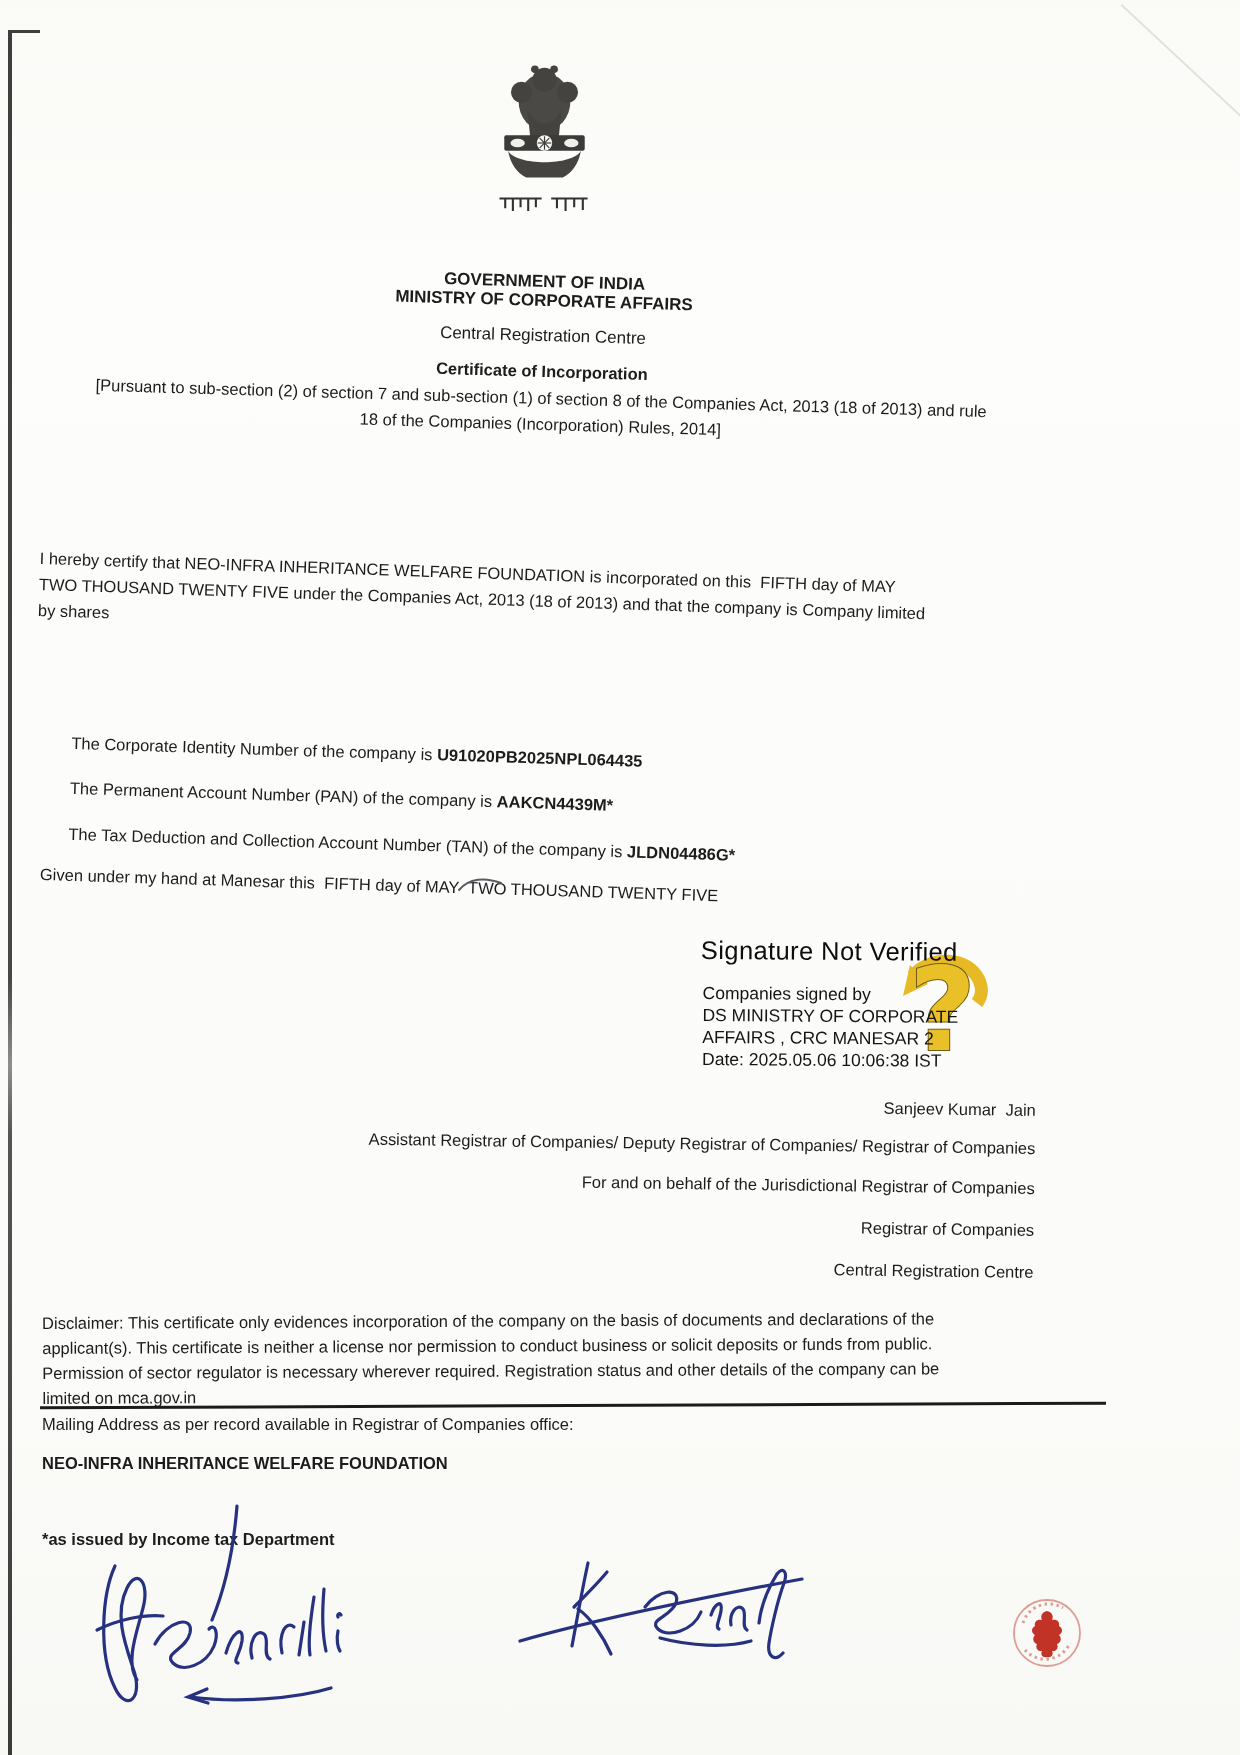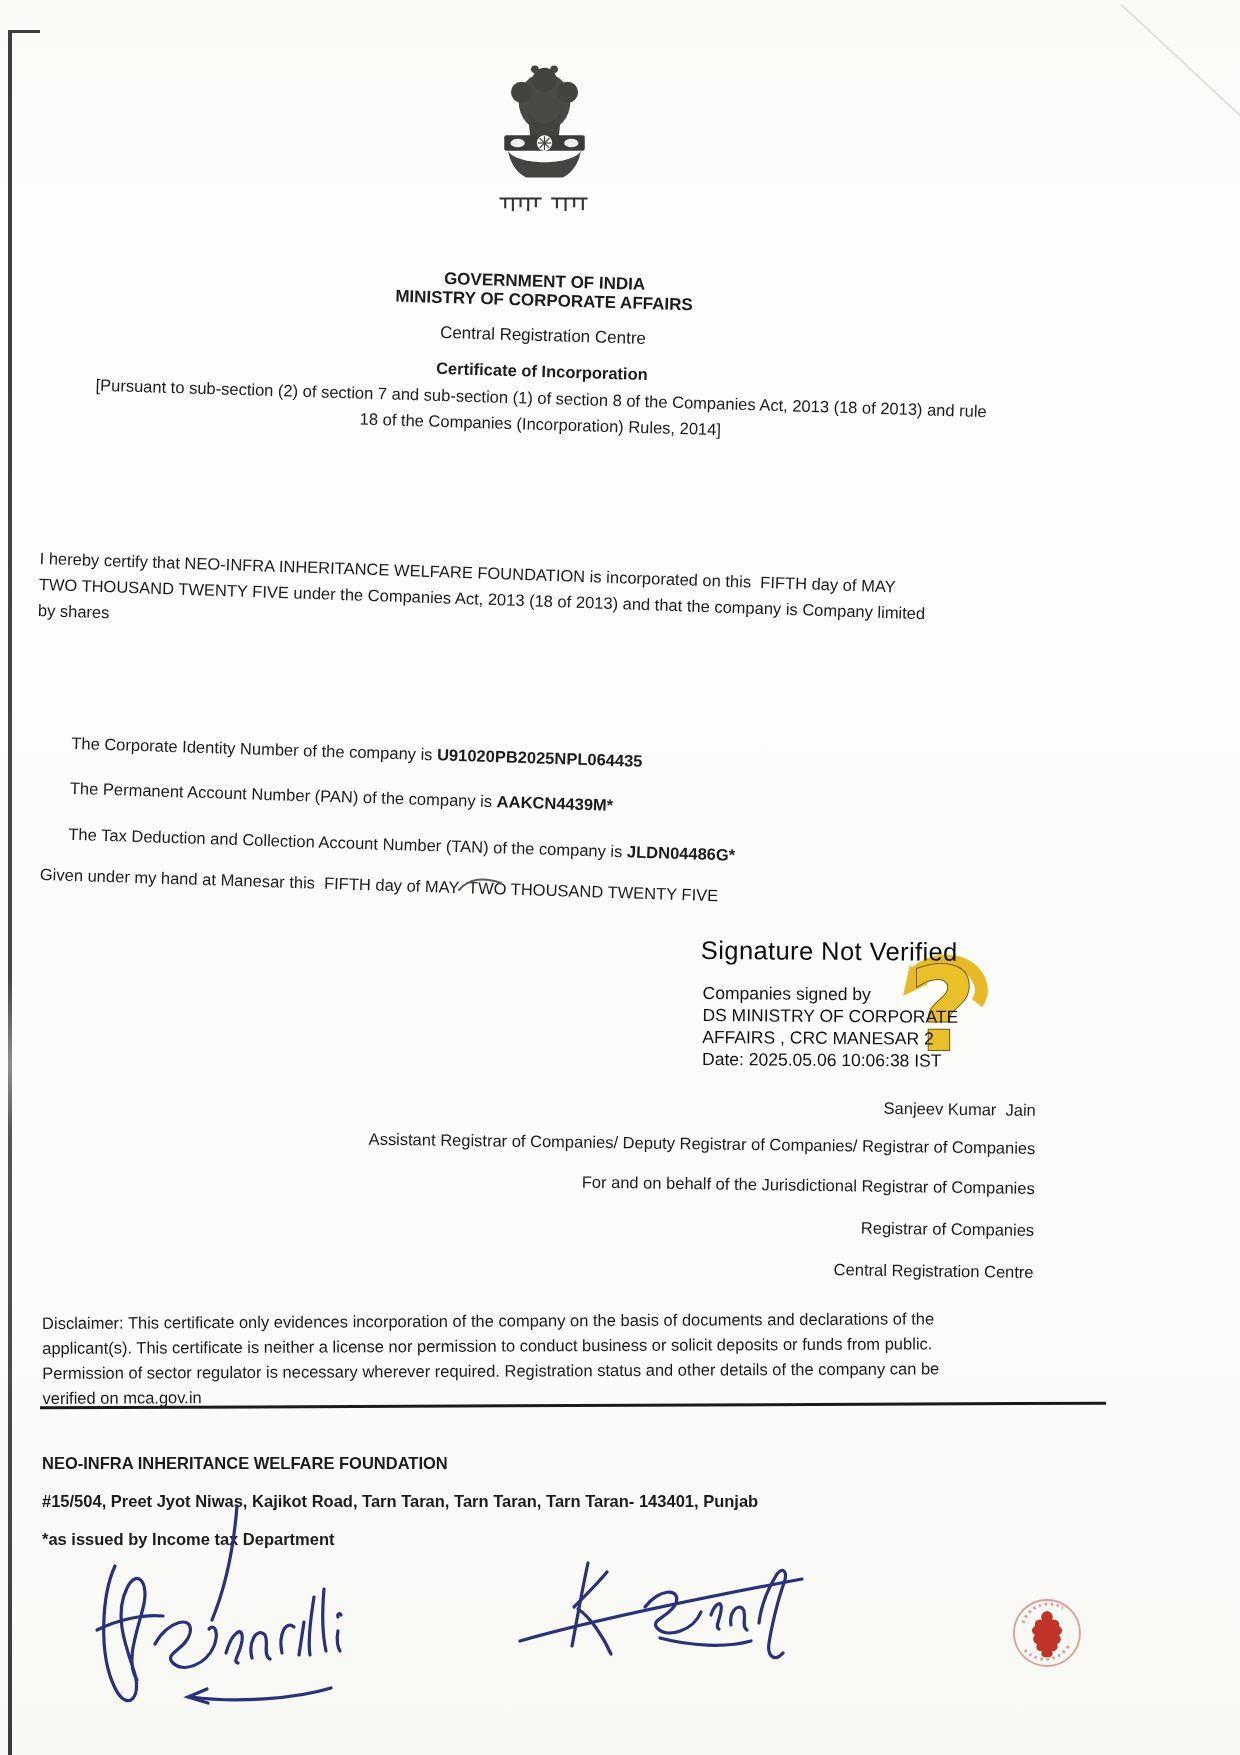--- a/index.html
+++ b/index.html
@@ -153,28 +153,28 @@
     <div class="s-line" style="top:38px">Assistant Registrar of Companies/ Deputy Registrar of Companies/ Registrar of Companies</div>
     <div class="s-line" style="top:78px">For and on behalf of the Jurisdictional Registrar of Companies</div>
     <div class="s-line" style="top:120px">Registrar of Companies</div>
     <div class="s-line" style="top:162px">Central Registration Centre</div>
   </div>
 
   <div class="disclaimer">
     <div class="row" style="top:0">Disclaimer: This certificate only evidences incorporation of the company on the basis of documents and declarations of the</div>
     <div class="row" style="top:25px">applicant(s). This certificate is neither a license nor permission to conduct business or solicit deposits or funds from public.</div>
     <div class="row" style="top:50px">Permission of sector regulator is necessary wherever required. Registration status and other details of the company can be</div>
-    <div class="row" style="top:75px">verified on mca.gov.in</div>
+    <div class="row" style="top:75px">limited on mca.gov.in</div>
   </div>
 
   <div class="hrule"></div>
 
   <div class="mailing">
+    <div class="row" style="top:3px">Mailing Address as per record available in Registrar of Companies office:</div>
     <div class="row b" style="top:42px">NEO-INFRA INHERITANCE WELFARE FOUNDATION</div>
-    <div class="row b" style="top:80px">#15/504, Preet Jyot Niwas, Kajikot Road, Tarn Taran, Tarn Taran, Tarn Taran- 143401, Punjab</div>
     <div class="row b" style="top:118px">*as issued by Income tax Department</div>
   </div>
 
   <div class="sig-left">
     <svg width="310" height="228" viewBox="0 0 310 228" xmlns="http://www.w3.org/2000/svg">
       <g fill="none" stroke="#26317f" stroke-width="3.2" stroke-linecap="round">
         <path d="M152,4 C149,42 141,84 127,118"></path>
         <path d="M30,64 C17,92 13,152 30,186 C42,211 59,196 48,166 C40,142 29,112 42,86 C52,66 65,80 58,106 C52,130 40,160 52,178"></path>
         <path d="M12,128 C32,118 58,112 78,114"></path>
         <path d="M70,142 C82,119 109,112 105,131 C101,148 78,151 88,161 C98,171 121,163 129,144 C134,131 130,121 124,127"></path>

